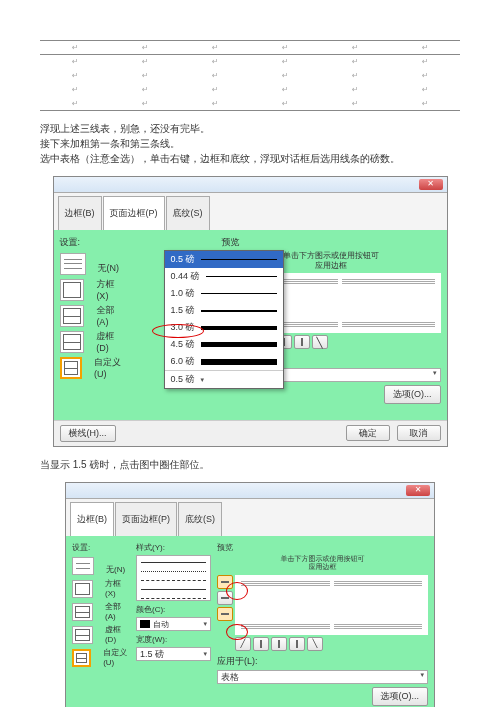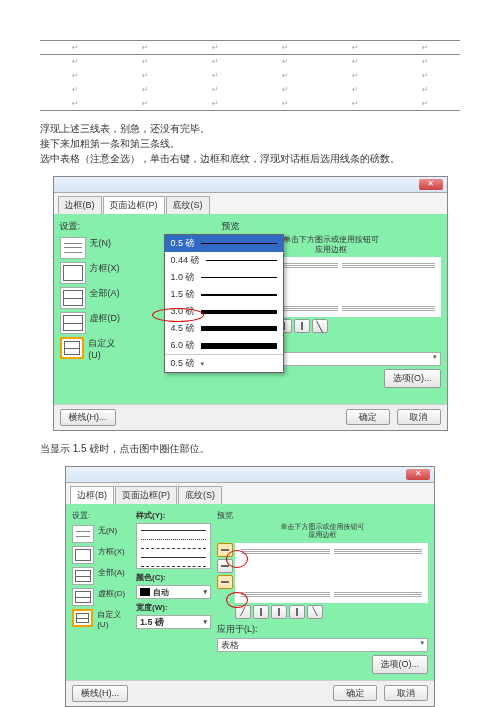--- a/index.html
+++ b/index.html
@@ -14,28 +14,28 @@
   .three-line-table tr:last-child td { border-bottom: 1px solid #888; }
   
   .para { font-size: 10px; line-height: 1.5; color: #333; }
   
   
   .dialog { position: relative; margin: 10px auto; border: 1px solid #888; background: #f4f4f4; }
   .dialog-bar { height: 16px; background: linear-gradient(#eaf2fb, #d6e5f5); border-bottom: 1px solid #aaa; display: flex; align-items: center; justify-content: flex-end; padding-right: 4px; }
   .close-x { width: 24px; height: 11px; background: linear-gradient(#e88, #c44); color: #fff; font-size: 8px; text-align: center; line-height: 10px; border-radius: 2px; }
   
   .tabs { display: flex; padding: 3px 4px 0 4px; background: #f4f4f4; }
-  .tab { padding: 2px 6px; font-size: 9px; border: 1px solid #aaa; background: #eee; margin-right: 1px; border-bottom: none; }
+  .tab { padding: 10px 6px; font-size: 9px; border: 1px solid #aaa; background: #eee; margin-right: 1px; border-bottom: none; }
   .tab.active { background: #fff; }
   
   .dialog-body { padding: 6px; background: #86efac; display: flex; gap: 6px; }
   
   .col-settings { width: 65px; }
   .col-settings .label { font-size: 9px; margin-bottom: 4px; }
-  .setting-row { display: flex; align-items: flex-start; gap: 4px; margin-bottom: 3px; }
+  .setting-row { display: flex; align-items: flex-end; gap: 12px; margin-bottom: 3px; }
   .setting-icon { width: 26px; height: 22px; border: 1px solid #aaa; background: #fff; display: flex; flex-direction: column; justify-content: space-around; padding: 3px; position: relative; }
   .setting-icon.selected { border: 2px solid #f4a000; }
   .setting-icon .line { height: 1px; background: #888; }
   .setting-icon.box { border: 1px solid #aaa; }
   .setting-icon.box::before { content:""; position:absolute; inset:2px; border:1px solid #666; }
   .setting-icon.all::before { content:""; position:absolute; inset:2px; border:1px solid #666; }
   .setting-icon.all::after { content:""; position:absolute; top:50%; left:2px; right:2px; border-top:1px solid #666; }
   .setting-row span { font-size: 9px; }
   
   .col-style { width: 85px; }
@@ -80,21 +80,21 @@
   .options-btn { float: right; margin-top: 3px; padding: 2px 8px; font-size: 9px; border: 1px solid #999; background: linear-gradient(#fdfdfd,#e5e5e5); border-radius: 2px; }
   
   .dialog-footer { display: flex; justify-content: space-between; align-items: center; padding: 4px 6px; border-top: 1px solid #ccc; background: #f0f0f0; }
   .hline-btn { padding: 1px 8px; font-size: 9px; border: 1px solid #999; background: linear-gradient(#fdfdfd,#e5e5e5); border-radius: 2px; }
   .btn { padding: 2px 12px; font-size: 9px; border: 1px solid #999; background: linear-gradient(#fdfdfd,#e5e5e5); border-radius: 2px; margin-left: 4px; }
   
   
   .dialog2 { width: 370px; }
   .dialog2 .dialog-body { font-size: 8px; }
   .dialog2 .col-settings { width: 58px; }
-  .dialog2 .col-style { width: 75px; font-weight: bold; }
+  .dialog2 .col-style { width: 75px; }
   .dialog2 .setting-icon { width: 22px; height: 18px; }
   .dialog2 .setting-row span { font-size: 8px; }
   .dialog2 .label { font-size: 8px; }
   .dialog2 .style-box { height: 46px; }
   .dialog2 .preview-txt { font-size: 7px; }
   .dialog2 .mini-btn.hl { border: 1px solid #c80; background: #ffe8b8; }
   .red-circle2 { position: absolute; border: 1.5px solid #d00; border-radius: 50%; z-index: 5; }
   .rc2a { left: 160px; top: 46px; width: 22px; height: 18px; }
   .rc2b { left: 160px; top: 88px; width: 22px; height: 16px; }
   

